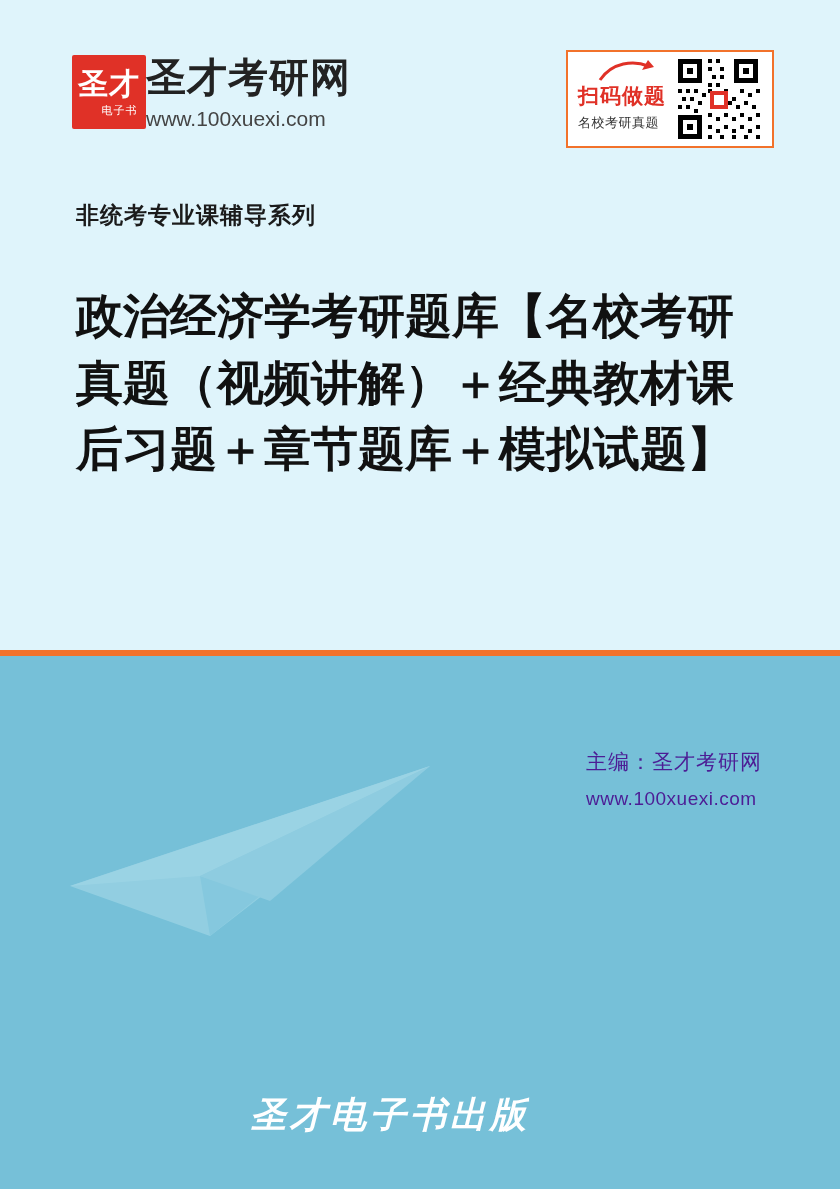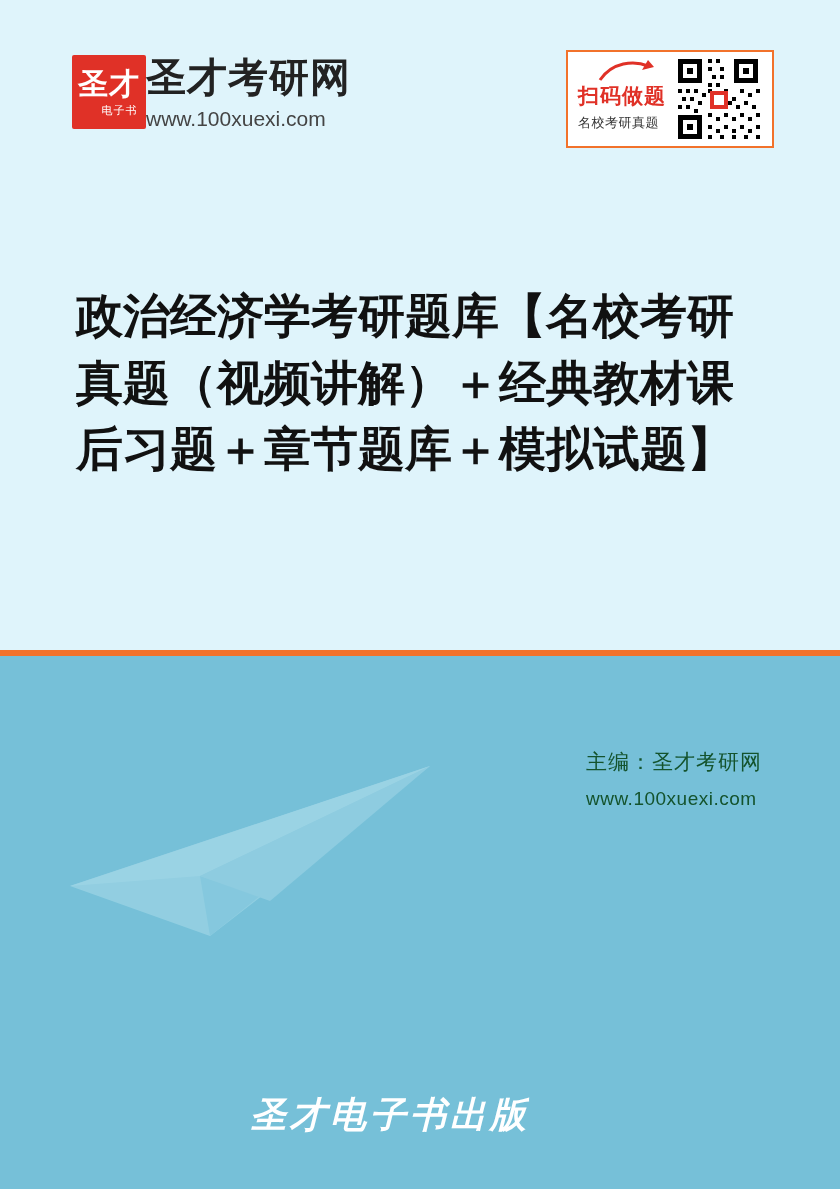--- a/index.html
+++ b/index.html
@@ -171,21 +171,21 @@
     width: 380px;
     height: 250px;
     opacity: 0.55;
   }
   
   .author-block {
     position: absolute;
     right: 78px;
     top: 92px;
     text-align: left;
-    color: #14532d;
+    color: #4c1d95;
   }
   .author-line {
     font-size: 21px;
     font-family: "DejaVu Sans", sans-serif;
     letter-spacing: 1px;
     margin-bottom: 12px;
   }
   .author-url {
     font-size: 19px;
     font-family: "Liberation Sans", sans-serif;
@@ -321,15 +321,16 @@
             <rect x="58" y="80" width="4" height="4"></rect>
           <rect x="70" y="80" width="4" height="4"></rect>
             <rect x="82" y="80" width="4" height="4"></rect>
         </g>
         <rect x="36" y="36" width="18" height="18" fill="#e03127"></rect>
         <rect x="40" y="40" width="10" height="10" fill="#ffffff"></rect>
       </svg>
     </div>
   </div>
 
+  <div class="series">非统考专业课辅导系列</div>
   <div class="main-title">政治经济学考研题库【名校考研真题（视频讲解）＋经典教材课后习题＋章节题库＋模拟试题】</div>
 
 </div>
 
 </body></html>

